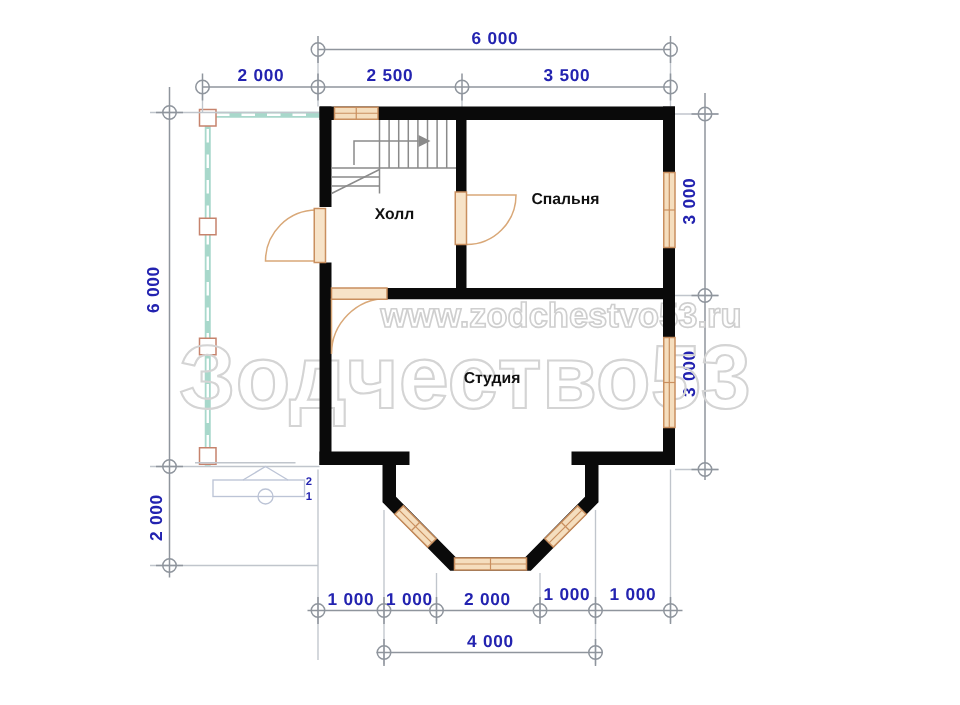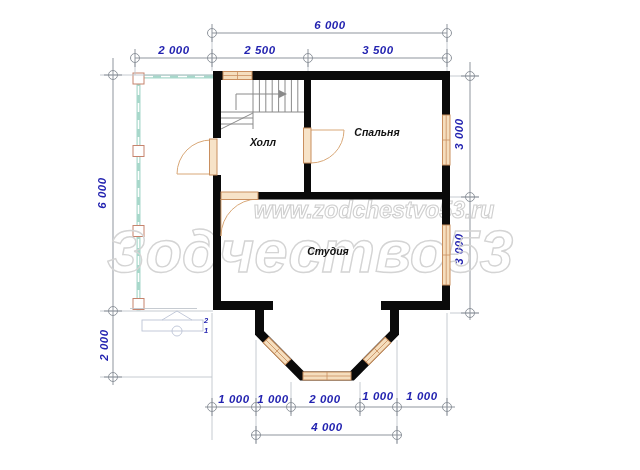--- a/index.html
+++ b/index.html
@@ -1,17 +1,17 @@
 <!DOCTYPE html>
 <html><head>
 <meta charset="utf-8">
 <style>
   html,body{margin:0;padding:0;background:#fff;}
   #stage{position:relative;width:640px;height:470px;background:#fff;overflow:hidden;
-         font-family:"Liberation Sans",sans-serif;font-style:italic;}
+         font-family:"Liberation Sans",sans-serif;}
   svg{position:absolute;left:0;top:0;}
   text{font-family:"Liberation Sans",sans-serif;}
   .dimtxt{fill:#2323b0;font-weight:bold;font-size:11.5px;letter-spacing:.5px;}
   .dimtxt-sm{fill:#2323b0;font-weight:bold;font-size:7.5px;}
   .roomtxt{fill:#111;font-weight:bold;font-size:10.5px;}
   .wm-url{fill:none;stroke:#cfcfcf;stroke-width:1.1;font-weight:bold;font-size:23px;}
   .wm-brand{fill:none;stroke:#d4d4d4;stroke-width:1.4;font-weight:bold;font-size:60px;}
   .dimline{stroke:#8f959d;stroke-width:1;fill:none;}
   .extline{stroke:#c0c5cc;stroke-width:0.9;fill:none;}
   .marker{stroke:#8f959d;stroke-width:1;fill:none;}

